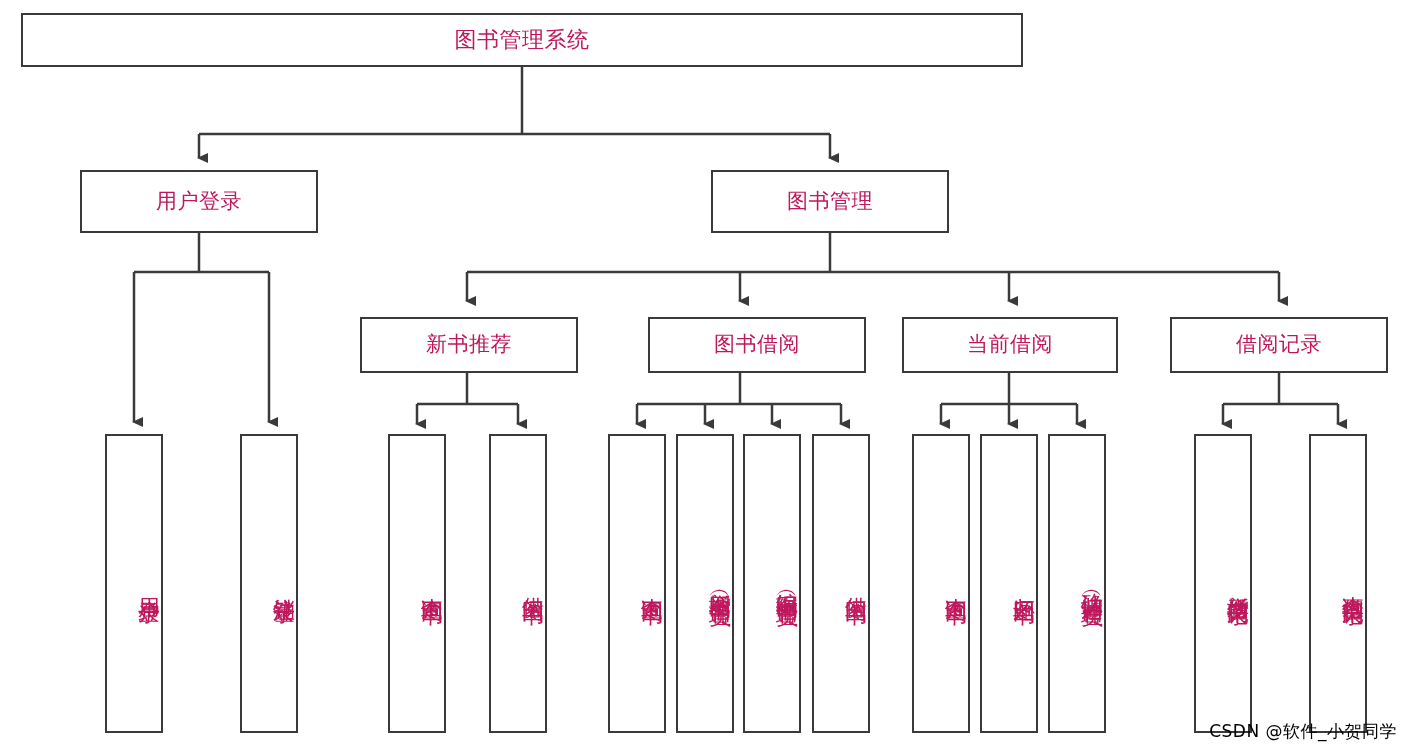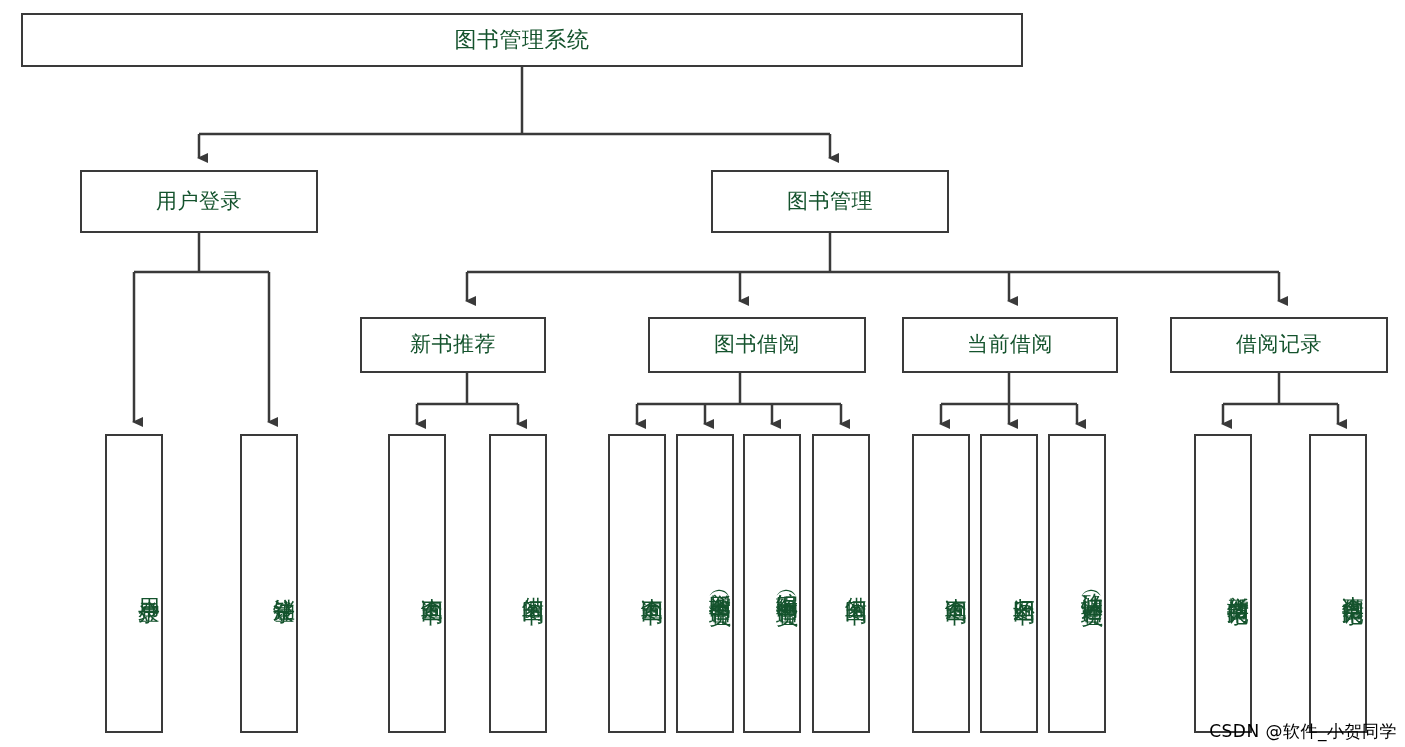--- a/index.html
+++ b/index.html
@@ -27,21 +27,21 @@
     pointer-events: none;
   }
   .node {
     position: absolute;
     box-sizing: border-box;
     background: #ffffff;
     border: 2px solid #3a3a3a;
     display: flex;
     align-items: center;
     justify-content: center;
-    color: #14532d;
+    color: #be185d;
   }
   .node.h {
     font-size: 21px;
     line-height: 1.2;
     letter-spacing: 0.5px;
   }
   .node.root {
     font-size: 22px;
   }
   .node.v {
@@ -131,21 +131,21 @@
     <span>图书管理系统</span>
   </div>
 
   <div class="node h" style="left:80px; top:170px; width:238px; height:63px;">
     <span>用户登录</span>
   </div>
   <div class="node h" style="left:711px; top:170px; width:238px; height:63px;">
     <span>图书管理</span>
   </div>
 
-  <div class="node h" style="left:360px; top:317px; width:186px; height:56px;">
+  <div class="node h" style="left:360px; top:317px; width:218px; height:56px;">
     <span>新书推荐</span>
   </div>
   <div class="node h" style="left:648px; top:317px; width:218px; height:56px;">
     <span>图书借阅</span>
   </div>
   <div class="node h" style="left:902px; top:317px; width:216px; height:56px;">
     <span>当前借阅</span>
   </div>
   <div class="node h" style="left:1170px; top:317px; width:218px; height:56px;justify-content:center;">
     <span>借阅记录</span>

